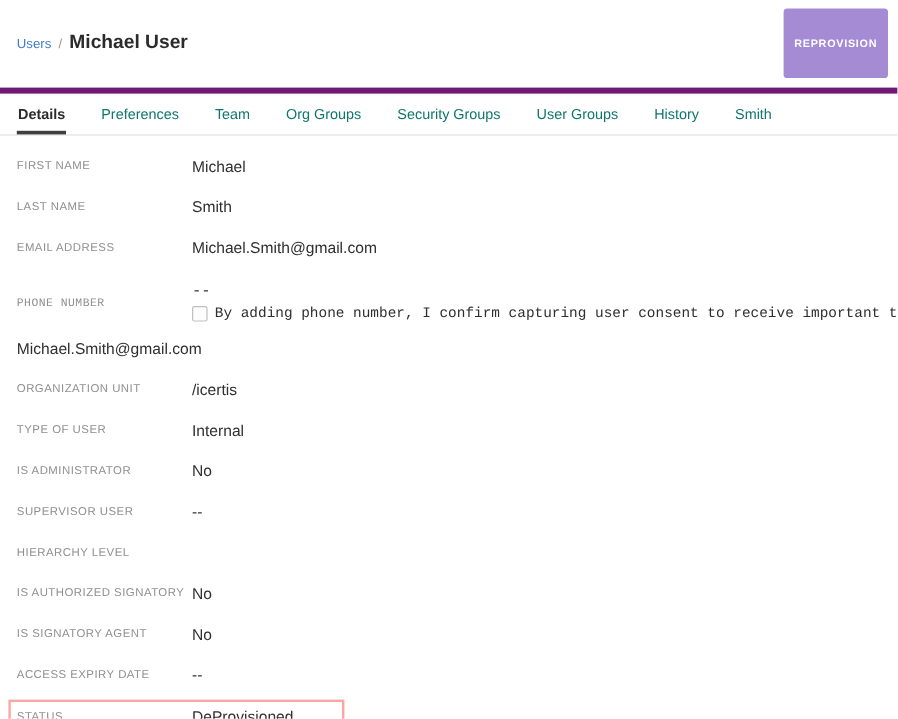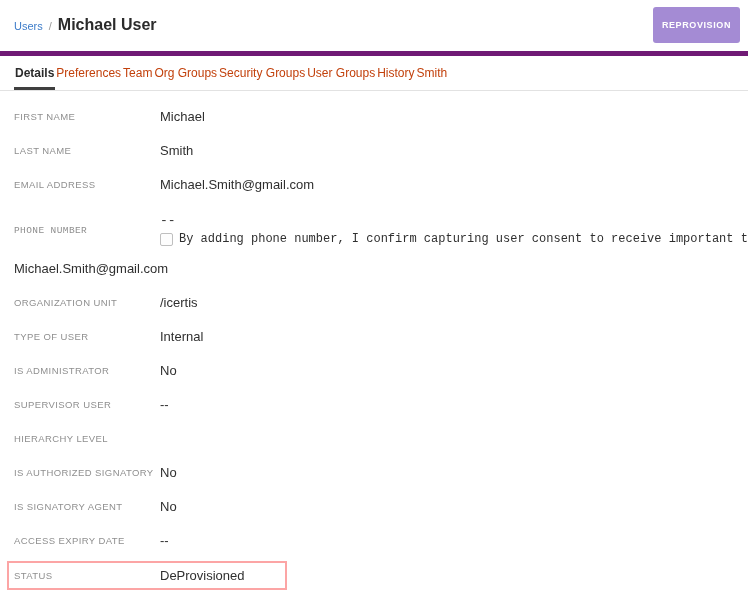--- a/index.html
+++ b/index.html
@@ -25,34 +25,34 @@
   .bc-current { color:#2b2b2b; font-size:16px; font-weight:bold; }
   .btn-reprovision {
     background:#a48bd4;
     color:#ffffff;
     font-family:"Liberation Sans", sans-serif;
     font-size:9px;
     font-weight:bold;
     letter-spacing:.6px;
     border:none;
     border-radius:3px;
-    padding:13px 9px;
+    padding:24px 9px;
     cursor:pointer;
   }
 
   
   .tabs {
     display:flex;
-    gap:0;
+    gap:28px;
     padding:0 14px;
     border-bottom:1px solid #e2e2e2;
   }
   .tab {
     font-size:12px;
-    color:#c2410c;
+    color:#0f766e;
     padding:10px 1px 7px;
     border-bottom:3px solid transparent;
     cursor:pointer;
     white-space:nowrap;
   }
   .tab.active {
     color:#2b2b2b;
     font-weight:bold;
     border-bottom-color:#3f3f3f;
   }

